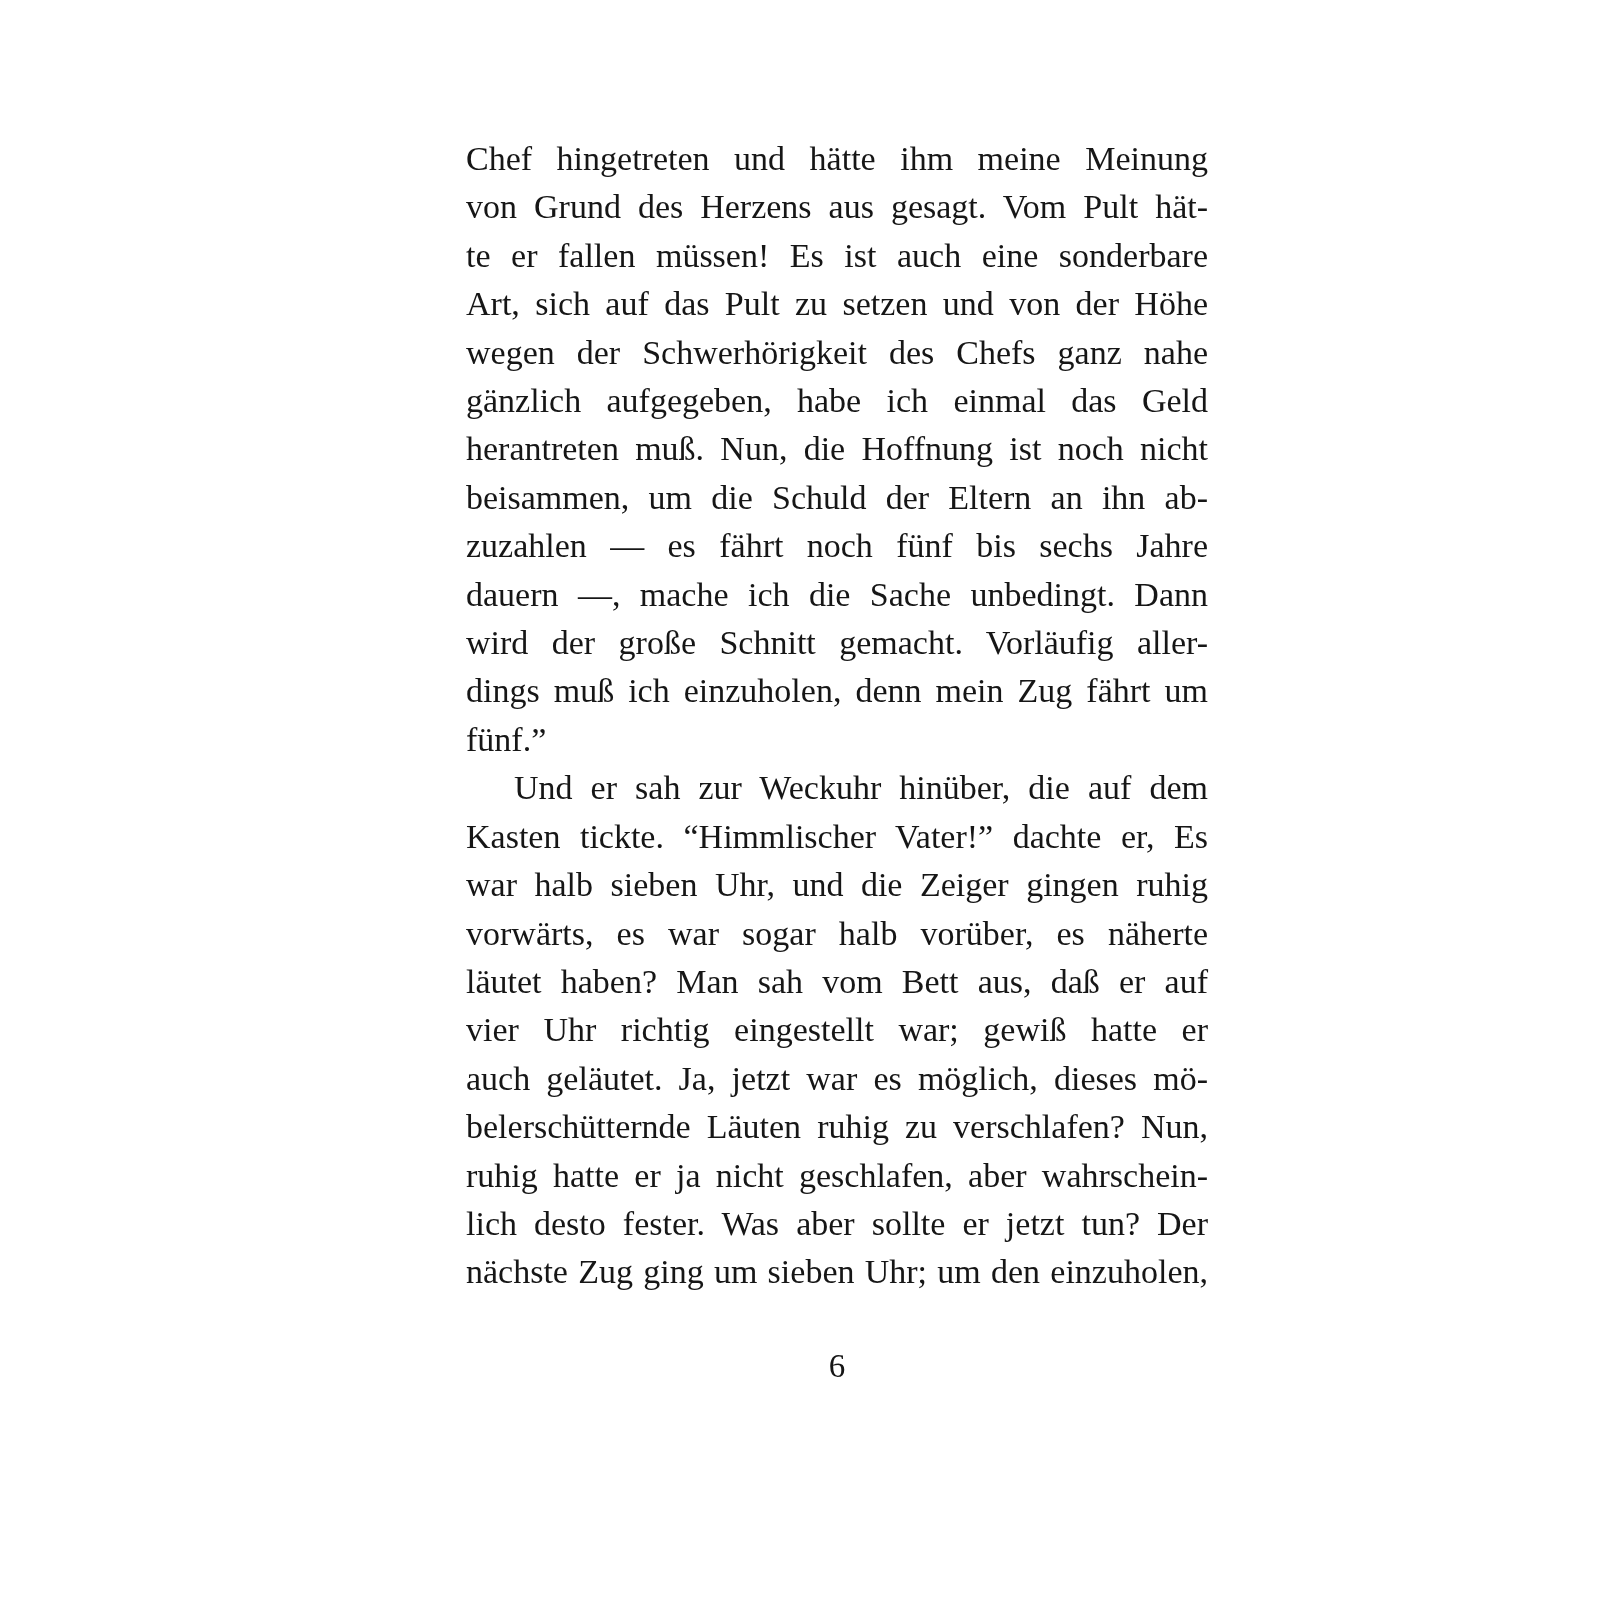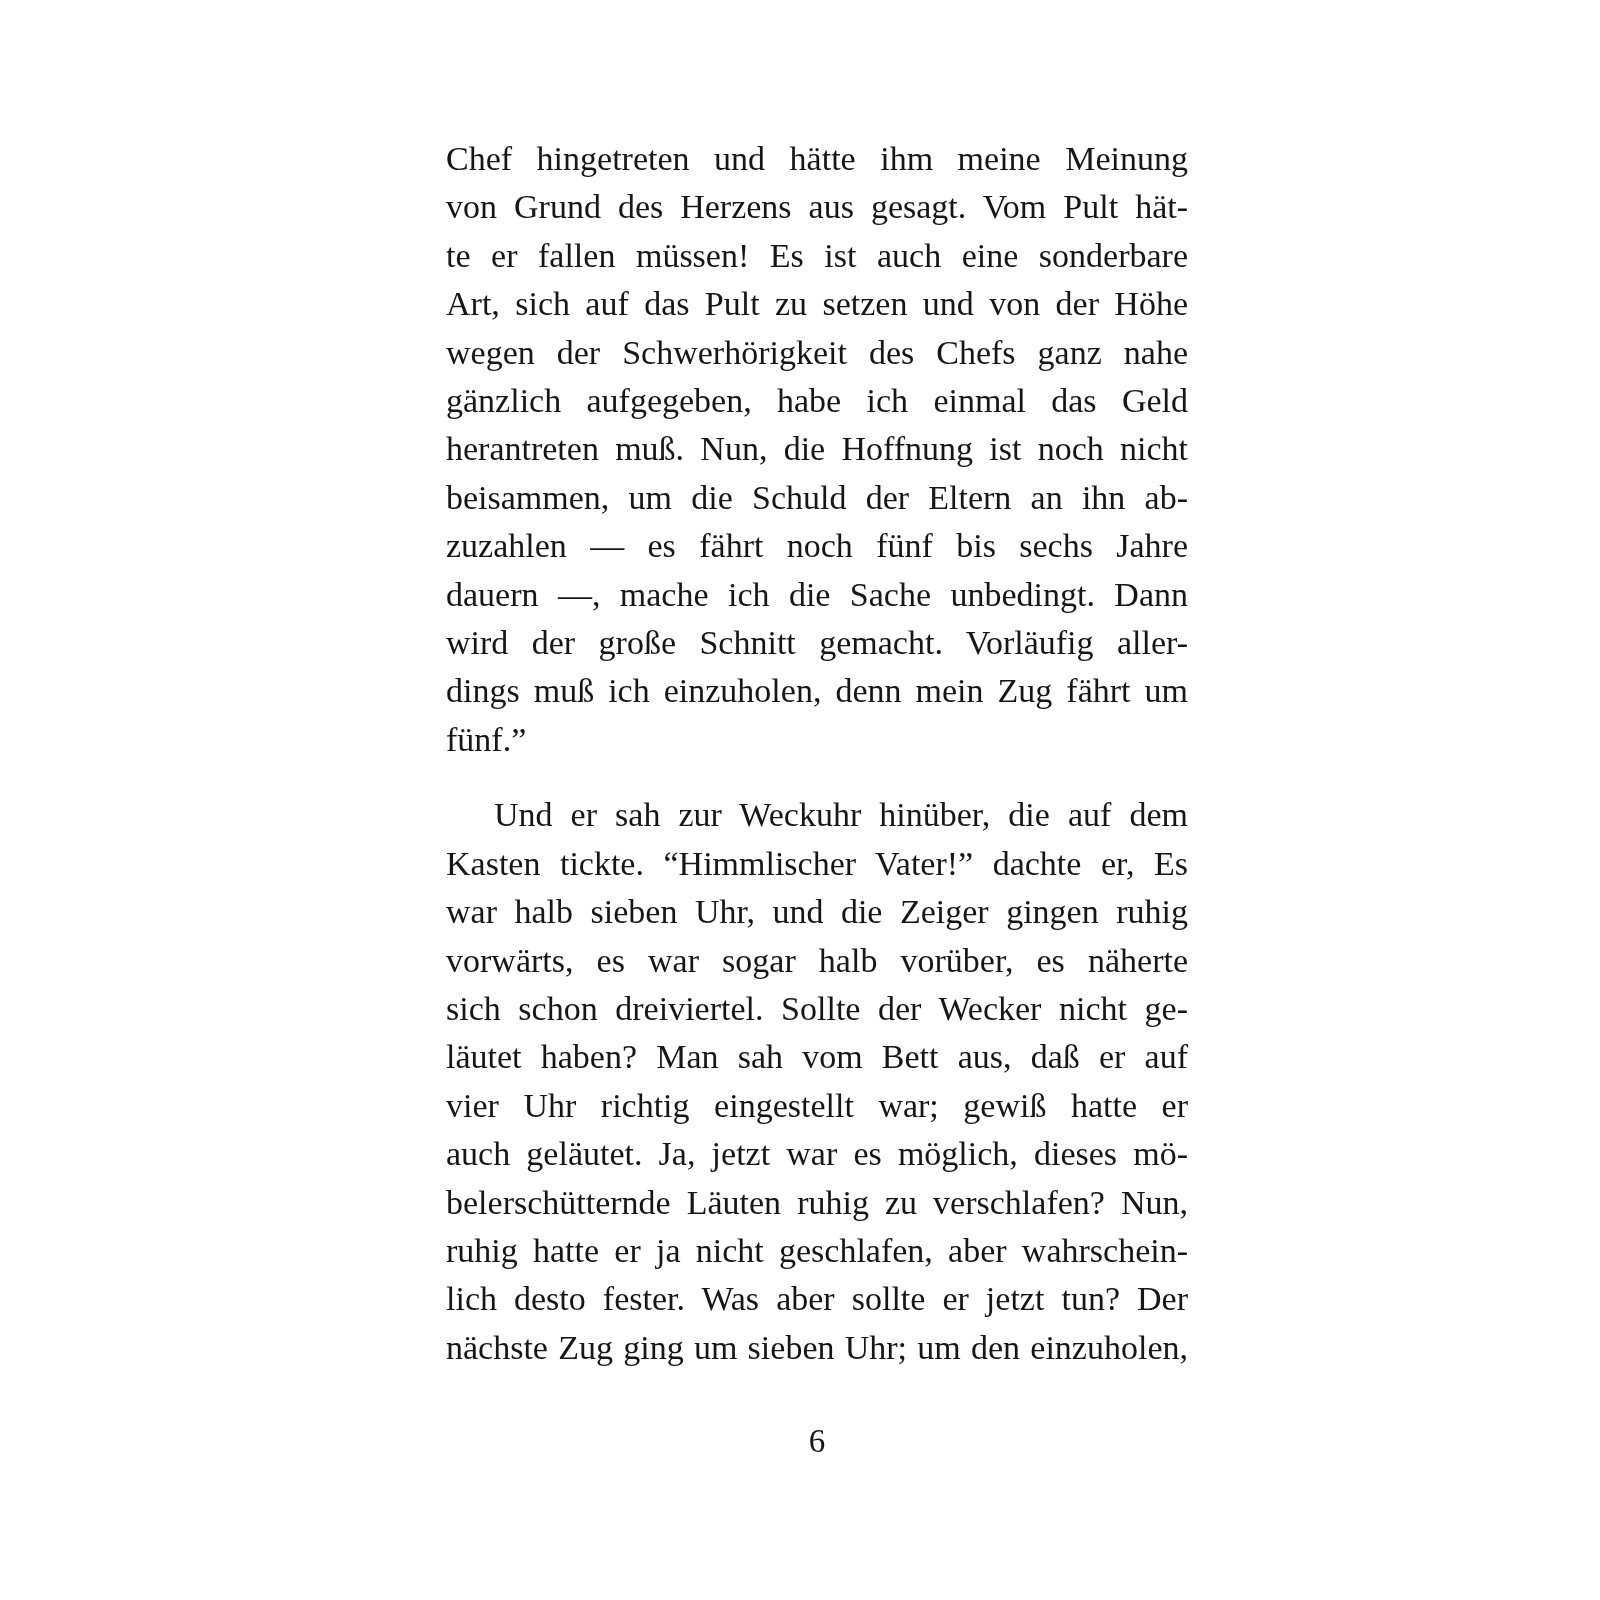--- a/index.html
+++ b/index.html
@@ -15,40 +15,39 @@
     font-family: "Liberation Serif", "DejaVu Serif", serif;
     color: #161616;
   }
   .page {
     position: absolute;
     inset: 0;
     background: #ffffff;
   }
   .text-block {
     position: absolute;
-    left: 446px;
+    left: 466px;
     top: 135px;
     width: 742px;
     font-size: 34px;
     line-height: 48.4px;
   }
   .paragraph {
     margin: 0;
     padding: 0;
   }
   .line {
     text-align: justify;
     text-align-last: justify;
   }
   .line.para-end {
     text-align-last: left;
   }
   .line.indent {
     text-indent: 48px;
-    margin-top: 27px;
   }
   .page-number {
     margin-top: 45px;
     text-align: center;
     text-align-last: center;
     font-size: 33px;
     line-height: 48.4px;
   }
 </style>
 </head>
@@ -71,21 +70,20 @@
       <div class="line">wird der große Schnitt gemacht. Vorläufig aller-</div>
       <div class="line">dings muß ich einzuholen, denn mein Zug fährt um</div>
       <div class="line para-end">fünf.”</div>
     </div>
 
     <div class="paragraph">
       <div class="line indent">Und er sah zur Weckuhr hinüber, die auf dem</div>
       <div class="line">Kasten tickte. “Himmlischer Vater!” dachte er, Es</div>
       <div class="line">war halb sieben Uhr, und die Zeiger gingen ruhig</div>
       <div class="line">vorwärts, es war sogar halb vorüber, es näherte</div>
-      <div class="line">sich schon dreiviertel. Sollte der Wecker nicht ge-</div>
       <div class="line">läutet haben? Man sah vom Bett aus, daß er auf</div>
       <div class="line">vier Uhr richtig eingestellt war; gewiß hatte er</div>
       <div class="line">auch geläutet. Ja, jetzt war es möglich, dieses mö-</div>
       <div class="line">belerschütternde Läuten ruhig zu verschlafen? Nun,</div>
       <div class="line">ruhig hatte er ja nicht geschlafen, aber wahrschein-</div>
       <div class="line">lich desto fester. Was aber sollte er jetzt tun? Der</div>
       <div class="line">nächste Zug ging um sieben Uhr; um den einzuholen,</div>
     </div>
 
     <div class="page-number">6</div>

